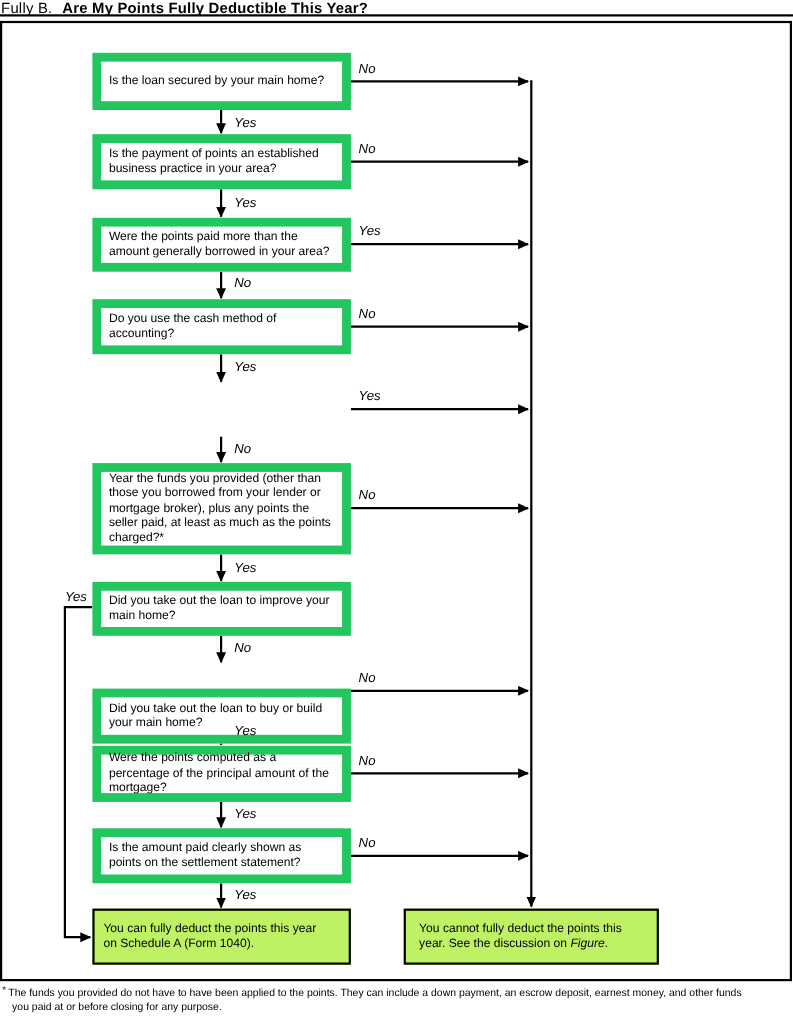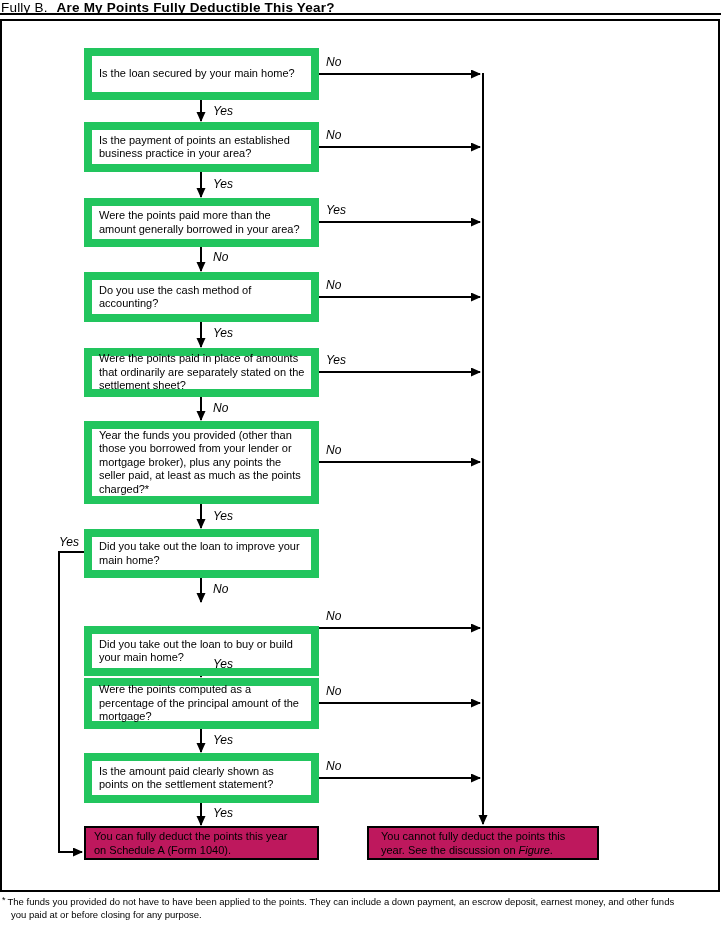--- a/index.html
+++ b/index.html
@@ -34,23 +34,23 @@
   .b3{top:198px;height:49px}
   .b4{top:272px;height:50px}
   .b5{top:348px;height:49px}
   .b6{top:421px;height:83px}
   .b7{top:529px;height:49px}
   .b8{top:626px;height:50px}
   .b9{top:678px;height:51px}
   .b10{top:753px;height:50px}
   
   .rbox{
-    position:absolute;top:826px;height:34px;
-    border:2px solid #000;background:#be185d;box-sizing:border-box;
-    display:flex;
+    position:absolute;top:826px;height:51px;
+    border:2px solid #000;background:#bef264;box-sizing:border-box;
+    display:flex;align-items:center;
     font-size:11px;line-height:13.5px;
   }
   .rbox.deduct{left:84px;width:235px;padding:2px 4px 2px 8px;}
   .rbox.cannot{left:367px;width:232px;padding:2px 4px 2px 12px;}
   .rbox .inline{display:inline;}
   
   .lbl{position:absolute;font-style:italic;font-size:12px;}
   .s1{left:326px;top:55px}  .s2{left:326px;top:128px} .s3{left:326px;top:203px}
   .s4{left:326px;top:278px} .s5{left:326px;top:353px} .s6{left:326px;top:443px}
   .s7{left:59px;top:535px}  .s8{left:326px;top:609px} .s9{left:326px;top:684px}
@@ -127,25 +127,20 @@
 business practice in your area?</span>
     </div>
   <div class="qbox b3">
       <span>Were the points paid more than the
 amount generally borrowed in your area?</span>
     </div>
   <div class="qbox b4">
       <span>Do you use the cash method of
 accounting?</span>
     </div>
-  <div class="qbox b5">
-      <span>Were the points paid in place of amounts
-that ordinarily are separately stated on the
-settlement sheet?</span>
-    </div>
   <div class="qbox b6">
       <span>Year the funds you provided (other than
 those you borrowed from your lender or
 mortgage broker), plus any points the
 seller paid, at least as much as the points
 charged?*</span>
     </div>
   <div class="qbox b7">
       <span>Did you take out the loan to improve your
 main home?</span>

